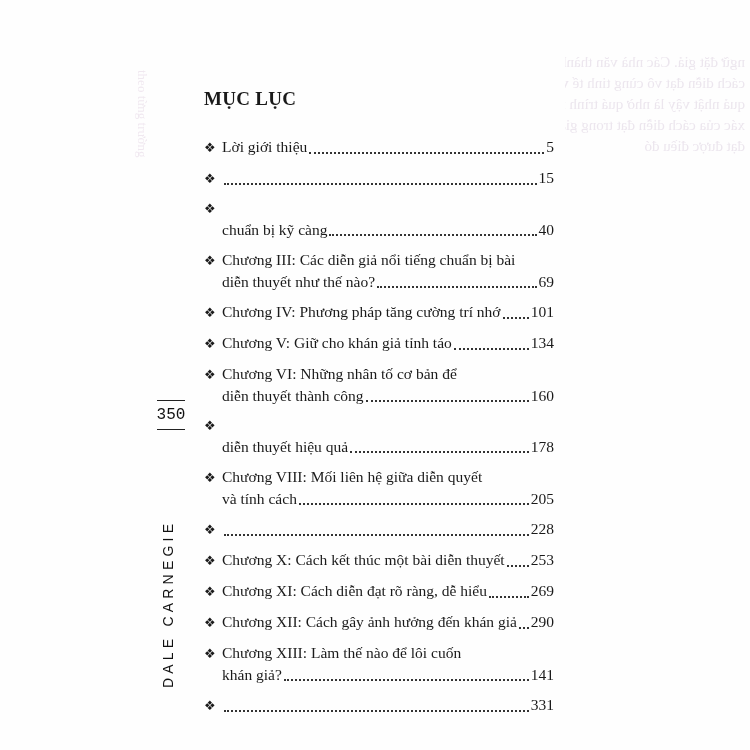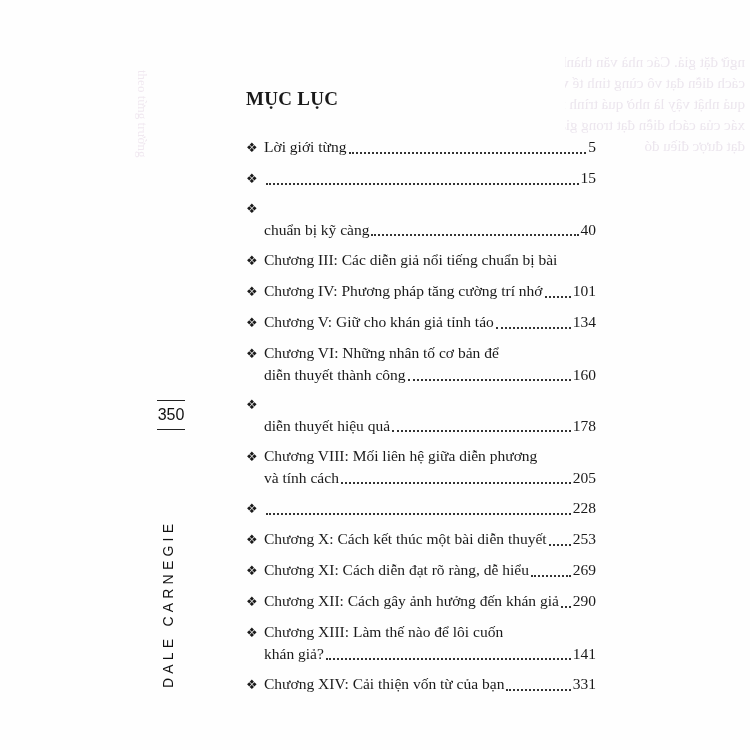--- a/index.html
+++ b/index.html
@@ -29,33 +29,33 @@
       white-space: nowrap; pointer-events: none;
     }
     .spine {
       position: absolute; left: 156px; top: 400px; width: 30px; height: 320px;
     }
     .page-number-wrap {
       position: absolute; left: 0; top: 0; width: 30px; text-align: center;
     }
     .pn-rule { height: 1px; background: #222; width: 28px; margin: 0 auto; }
     .page-number {
-      font-family: Liberation Sans, sans-serif;
+      font-family: Liberation Mono, monospace;
       font-size: 16px; line-height: 22px; color: #111;
       display: block; margin: 3px 0;
     }
     .author {
       position: absolute; left: 4px; top: 288px;
       transform: rotate(-90deg); transform-origin: left top;
       font-family: "Liberation Sans", "DejaVu Sans", sans-serif;
       font-size: 14px; letter-spacing: 4.2px; color: #111;
       white-space: nowrap;
     }
     .toc {
-      position: absolute; left: 204px; top: 88px; width: 350px; margin-left: 42px;
+      position: absolute; left: 204px; top: 88px; width: 350px;
     }
     .toc-title {
       font-weight: bold; font-size: 19px; margin: 0 0 26px 0;
       letter-spacing: 0.3px;
     }
     .entry { position: relative; font-size: 15.5px; line-height: 21px; margin-bottom: 9px; }
     .row { display: flex; align-items: baseline; white-space: nowrap; }
     .bullet { width: 18px; flex: 0 0 18px; font-size: 13px; }
     .indent { width: 18px; flex: 0 0 18px; }
     .label { flex: 0 0 auto; }
@@ -87,21 +87,21 @@
     </div>
     <div class="author">DALE CARNEGIE</div>
   </div>
 
   <div class="toc">
     <div class="toc-title">MỤC LỤC</div>
     <div id="toc-entries">
         <div class="entry">
           <div class="row">
             <span class="bullet">❖</span>
-            <span class="label">Lời giới từng</span>
+            <span class="label">Lời giới thiệu</span>
             <span class="dots"></span>
             <span class="page-ref">5</span>
           </div>
         </div>
         <div class="entry">
           <div class="row">
             <span class="bullet">❖</span>
             <span class="dots"></span>
             <span class="page-ref">15</span>
           </div>
@@ -115,20 +115,26 @@
             <span class="label">chuẩn bị kỹ càng</span>
             <span class="dots"></span>
             <span class="page-ref">40</span>
           </div>
         </div>
         <div class="entry">
           <div class="row">
             <span class="bullet">❖</span>
             <span class="label">Chương III: Các diễn giả nổi tiếng chuẩn bị bài</span>
           </div>
+          <div class="row">
+            <span class="indent"></span>
+            <span class="label">diễn thuyết như thế nào?</span>
+            <span class="dots"></span>
+            <span class="page-ref">69</span>
+          </div>
         </div>
         <div class="entry">
           <div class="row">
             <span class="bullet">❖</span>
             <span class="label">Chương IV: Phương pháp tăng cường trí nhớ</span>
             <span class="dots"></span>
             <span class="page-ref">101</span>
           </div>
         </div>
         <div class="entry">
@@ -158,21 +164,21 @@
           <div class="row">
             <span class="indent"></span>
             <span class="label">diễn thuyết hiệu quả</span>
             <span class="dots"></span>
             <span class="page-ref">178</span>
           </div>
         </div>
         <div class="entry">
           <div class="row">
             <span class="bullet">❖</span>
-            <span class="label">Chương VIII: Mối liên hệ giữa diễn phương</span>
+            <span class="label">Chương VIII: Mối liên hệ giữa diễn quyết</span>
           </div>
           <div class="row">
             <span class="indent"></span>
             <span class="label">và tính cách</span>
             <span class="dots"></span>
             <span class="page-ref">205</span>
           </div>
         </div>
         <div class="entry">
           <div class="row">
@@ -213,20 +219,19 @@
           <div class="row">
             <span class="indent"></span>
             <span class="label">khán giả?</span>
             <span class="dots"></span>
             <span class="page-ref">141</span>
           </div>
         </div>
         <div class="entry">
           <div class="row">
             <span class="bullet">❖</span>
-            <span class="label">Chương XIV: Cải thiện vốn từ của bạn</span>
             <span class="dots"></span>
             <span class="page-ref">331</span>
           </div>
         </div>
       </div>
   </div>
 </div>
 
 </body></html>

